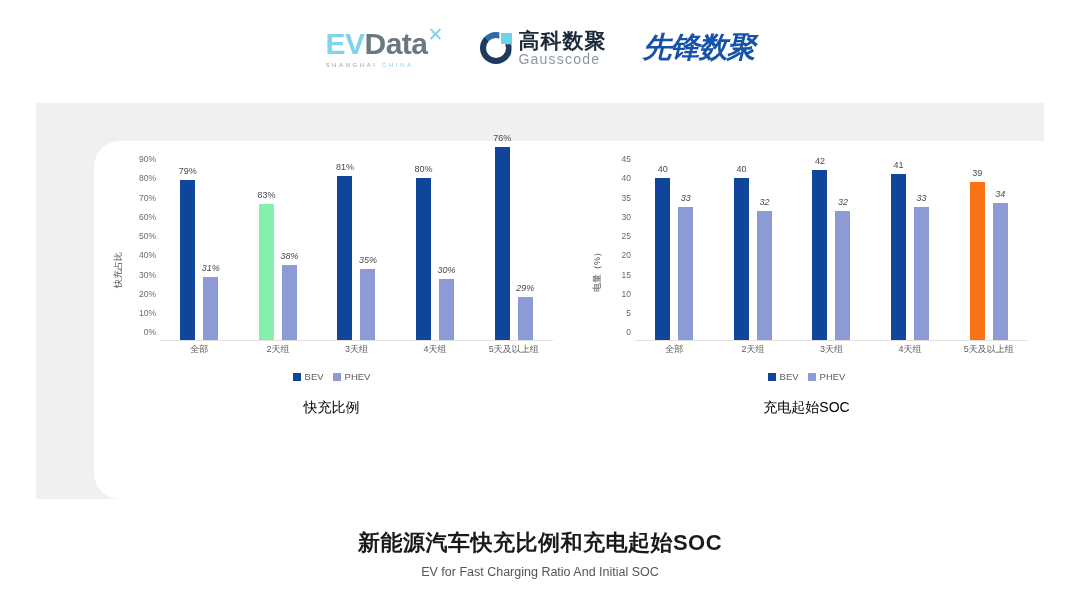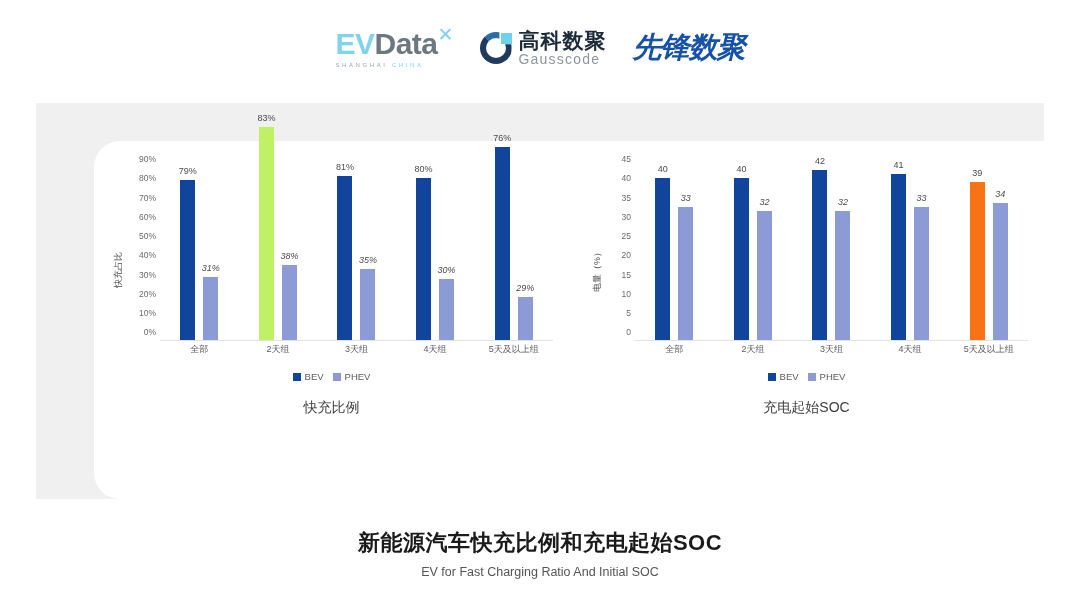--- a/index.html
+++ b/index.html
@@ -9,21 +9,21 @@
     font-family: "Liberation Sans", "DejaVu Sans", sans-serif;
     overflow: hidden;
   }
 
   
   .logo-bar {
     height: 90px;
     display: flex;
     align-items: center;
     justify-content: center;
-    gap: 26px;
+    gap: 36px;
     padding-top: 6px;
   }
   .logo-evdata { position: relative; padding-right: 16px; }
   .logo-evdata .word {
     font-size: 30px; font-weight: 600; letter-spacing: -0.5px;
     color: #5f6b73; line-height: 1;
   }
   .logo-evdata .word .ev { color: #7fd3ec; }
   .logo-evdata .word .dt { color: #6c7880; }
   .logo-evdata .x {
@@ -126,21 +126,21 @@
   }
   .legend .item { display: flex; align-items: center; gap: 4px; }
   .legend .sw { width: 8px; height: 8px; }
   .legend .sw.bev { background: #11459C; }
   .legend .sw.phev { background: #8C9BD6; }
   .legend .lb { font-size: 9.5px; color: #5c5c5c; }
 
   .chart-caption {
     position: absolute; left: 0; right: 0; top: 258px;
     text-align: center;
-    font-size: 14px; color: #404040; font-weight: 400;
+    font-size: 14px; color: #000000; font-weight: 400;
   }
 
   
   .footer {
     position: absolute; left: 0; right: 0; top: 528px; text-align: center;
   }
   .footer .main {
     font-size: 22px; font-weight: 700; color: #1a1a1a; letter-spacing: 0.5px;
   }
   .footer .sub {
@@ -194,21 +194,21 @@
           <div class="plot">
               <div class="group">
                 <div class="bar bev" style="height: 159.756px; background: rgb(17, 69, 156);">
                   <span class="vlabel">79%</span>
                 </div>
                 <div class="bar phev" style="height: 62.6889px; background: rgb(140, 155, 214);">
                   <span class="vlabel">31%</span>
                 </div>
               </div>
               <div class="group">
-                <div class="bar bev" style="height: 213px; background: #bef264;">
+                <div class="bar bev" style="height: 136px; background: #86efac;">
                   <span class="vlabel">83%</span>
                 </div>
                 <div class="bar phev" style="height: 75px; background: rgb(140, 155, 214);">
                   <span class="vlabel">38%</span>
                 </div>
               </div>
               <div class="group">
                 <div class="bar bev" style="height: 163.8px; background: rgb(17, 69, 156);">
                   <span class="vlabel">81%</span>
                 </div>

